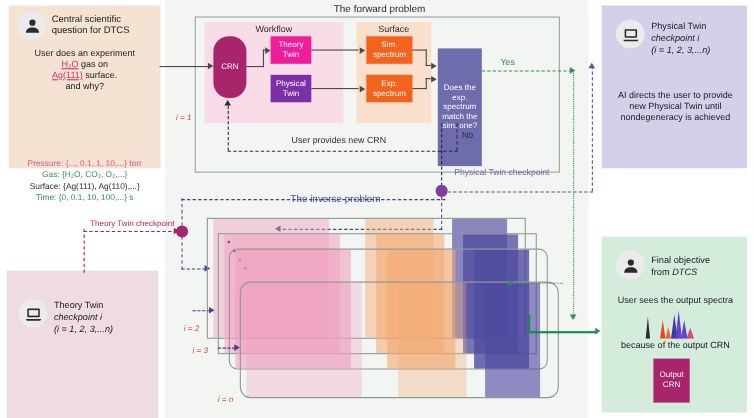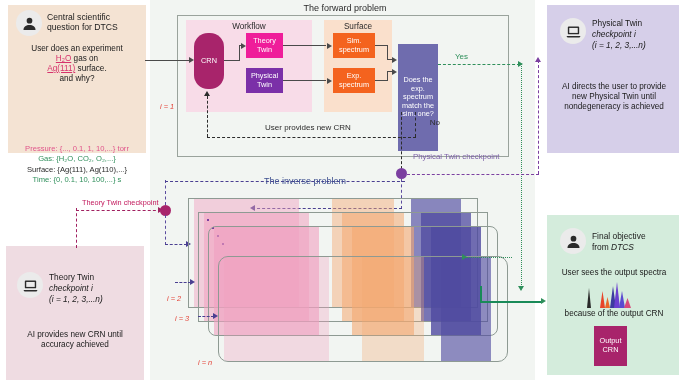--- a/index.html
+++ b/index.html
@@ -192,21 +192,21 @@
   </div>
 
   <div class="txt" style="left:455px;top:52px;width:24px;font-size:8px;color:#2f8f5b;text-align:left;">
     <span>Yes</span>
   </div>
   <div class="dash-g-h" style="left:438px;top:64px;width:82px;"></div>
   <div class="arw arw-rg" style="left:518px;top:61px;"></div>
   <div class="dot-v" style="left:521px;top:64px;height:225px;"></div>
   <div class="arw arw-d" style="left:518px;top:286px;"></div>
 
-  <div class="txt" style="left:420px;top:118px;width:20px;font-size:8px;color:#2b2b2b;text-align:right;">
+  <div class="txt" style="left:420px;top:118px;width:20px;font-size:8px;color:#2b2b2b;text-align:left;">
     <span>No</span>
   </div>
   <div class="dash-v" style="left:401px;top:112px;height:62px;"></div>
   <div class="knob" style="left:396px;top:168px;width:11px;height:11px;"></div>
   <div class="txt" style="left:413px;top:152px;width:90px;font-size:7.8px;color:#7b5ea7;text-align:left;line-height:1.25;">
     <span>Physical Twin checkpoint</span>
   </div>
 
   <div class="dash-p-h" style="left:407px;top:173.5px;width:132px;border-top-color:#7b3fa0;"></div>
   <div class="dash-p-v" style="left:538px;top:60px;height:114px;border-left-color:#7b3fa0;"></div>
@@ -238,23 +238,20 @@
     <svg width="17" height="17" viewBox="0 0 24 24">
       <rect x="4" y="5" width="16" height="11" rx="1.2" fill="#2b2b2b"></rect>
       <rect x="6" y="7" width="12" height="7" fill="#ebebeb"></rect>
       <path d="M2 18.5h20l-1.5 2H3.5z" fill="#2b2b2b"></path>
     </svg>
   </div>
   <div class="txt" style="left:49px;top:272px;width:88px;font-size:8.3px;color:#1a1a1a;text-align:left;line-height:1.3;">
     <div>Theory Twin</div>
     <div><span class="ital">checkpoint i</span></div>
     <div><span class="ital">(i = 1, 2, 3,...n)</span></div>
-  </div>
-  <div class="txt t-body" style="left:12px;top:330px;width:126px;">
-    <span>AI provides new CRN until accuracy achieved</span>
   </div>
 
   <div class="dash-p-v" style="left:76px;top:208px;height:40px;border-left-color:#a02060;"></div>
   <div class="dash-p-h" style="left:76px;top:210px;width:85px;"></div>
   <div class="arw arw-rp" style="left:158px;top:207px;"></div>
   <div class="knob pk" style="left:160px;top:204.5px;width:11px;height:11px;"></div>
   <div class="txt" style="left:82px;top:199px;width:80px;font-size:7.3px;color:#c2185b;text-align:left;">
     <span>Theory Twin checkpoint</span>
   </div>
 

